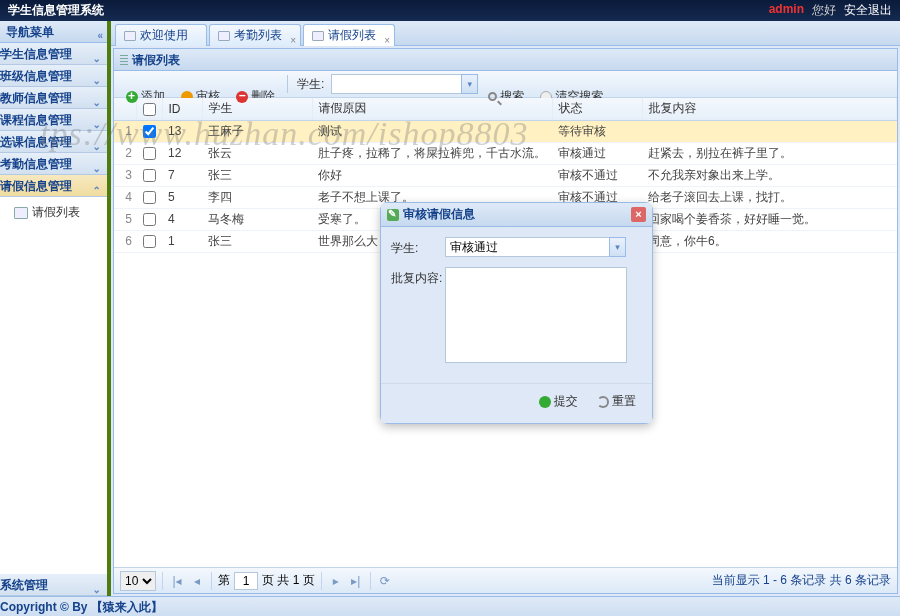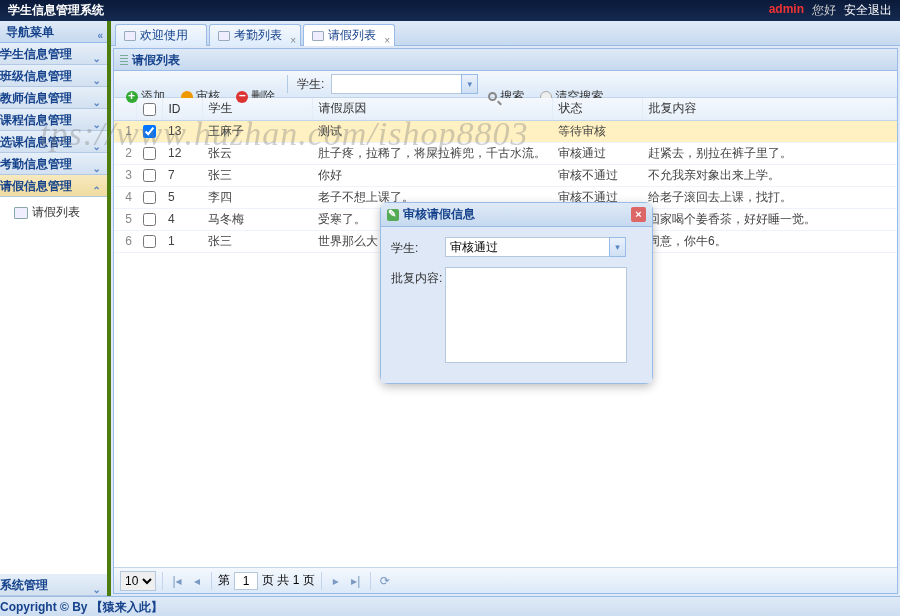--- a/index.html
+++ b/index.html
@@ -237,20 +237,21 @@
         <span class="pg-btn">◂</span>
         <span class="pg-sep"></span>
         <span>第</span>
         <input value="1" style="">
         <span>页 共 1 页</span>
         <span class="pg-sep"></span>
         <span class="pg-btn">▸</span>
         <span class="pg-btn">▸|</span>
         <span class="pg-sep"></span>
         <span class="pg-btn">⟳</span>
+        <span class="info">当前显示 1 - 6 条记录 共 6 条记录</span>
       </div>
     </div>
   </div>
 </div>
 
 <div class="footer">Copyright © By 【猿来入此】</div>
 
 <div class="watermark">tps://www.huzhan.com/ishop8803</div>
 
 <div class="dialog">
@@ -265,13 +266,23 @@
       <span class="combo">
           <input type="text" value="审核通过" style="">
           <span class="trig">▾</span>
         </span>
     </div>
     <div class="frm-row">
       <label>批复内容:</label>
       <textarea style=""></textarea>
     </div>
   </div>
+  <div class="dlg-buttons">
+    <span class="dlg-btn">
+        <span class="ic-ok"></span>
+        <span>提交</span>
+      </span>
+    <span class="dlg-btn">
+        <span class="ic-reset"></span>
+        <span>重置</span>
+      </span>
+  </div>
 </div>
 
 </body></html>

